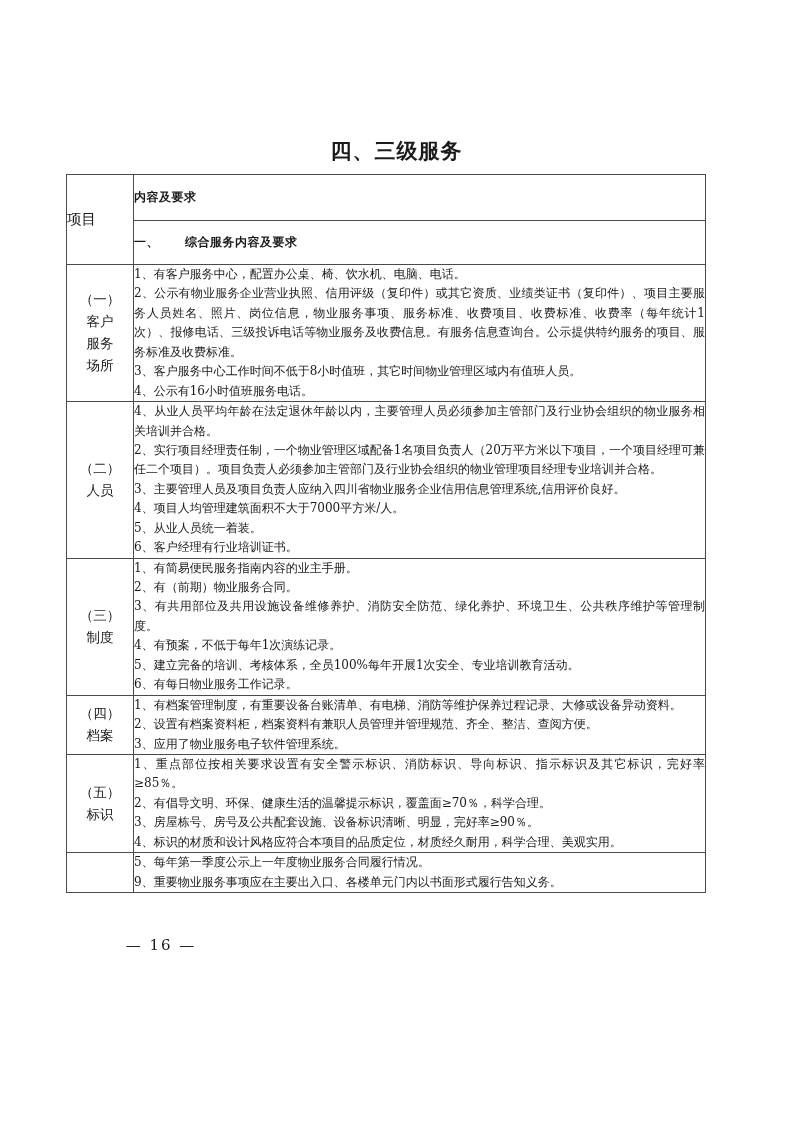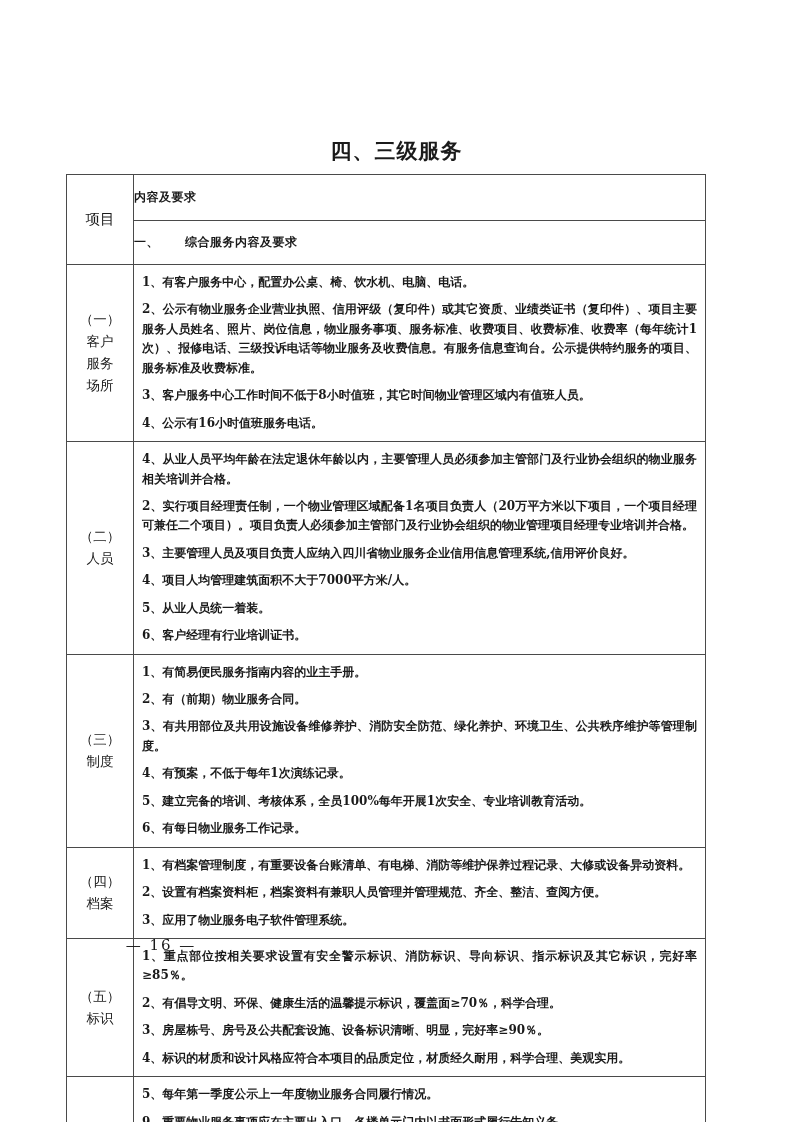--- a/index.html
+++ b/index.html
@@ -79,38 +79,37 @@
     text-align: left;
     font-size: 14px;
     font-weight: bold;
     height: 43px;
     letter-spacing: 0.5px;
     padding-left: 175px;
   }
   .hdr-sub .sub-gap { display: inline-block; width: 26px; }
 
   .hdr-label {
-    text-align: center;
+    text-align: left;
     font-size: 14.5px;
   }
 
   
   .body-cell {
     padding: 4px 6px 4px 8px;
     font-size: 12px;
     line-height: 1.62;
     text-align: justify;
     text-justify: inter-ideograph;
     font-family: "DejaVu Serif", "Liberation Serif", serif;
   }
   .body-cell p {
-    margin: 8px;
+    margin: 0;
     padding: 0;
     text-indent: 0;
-    font-weight: bold;
   }
 
   
   .page-number {
     position: absolute;
     left: 96px;
     top: 936px;
     width: 130px;
     text-align: center;
     font-size: 15px;

